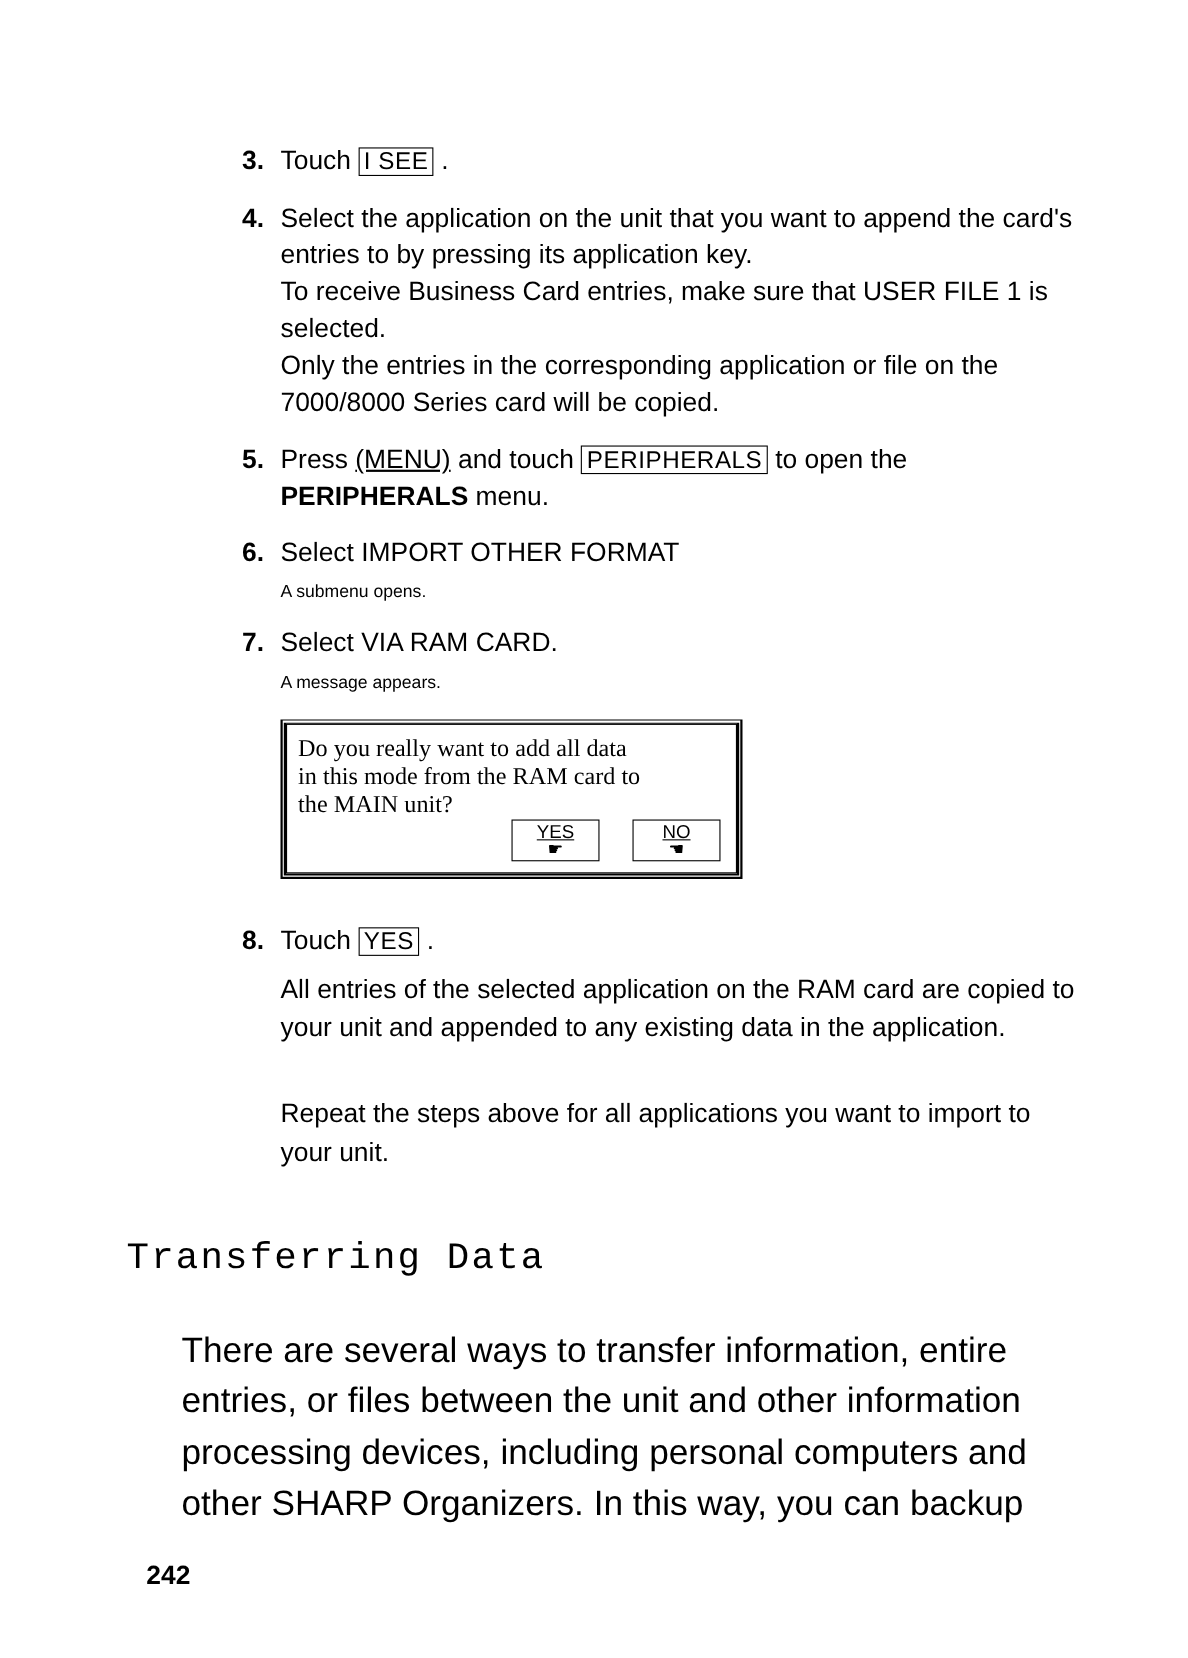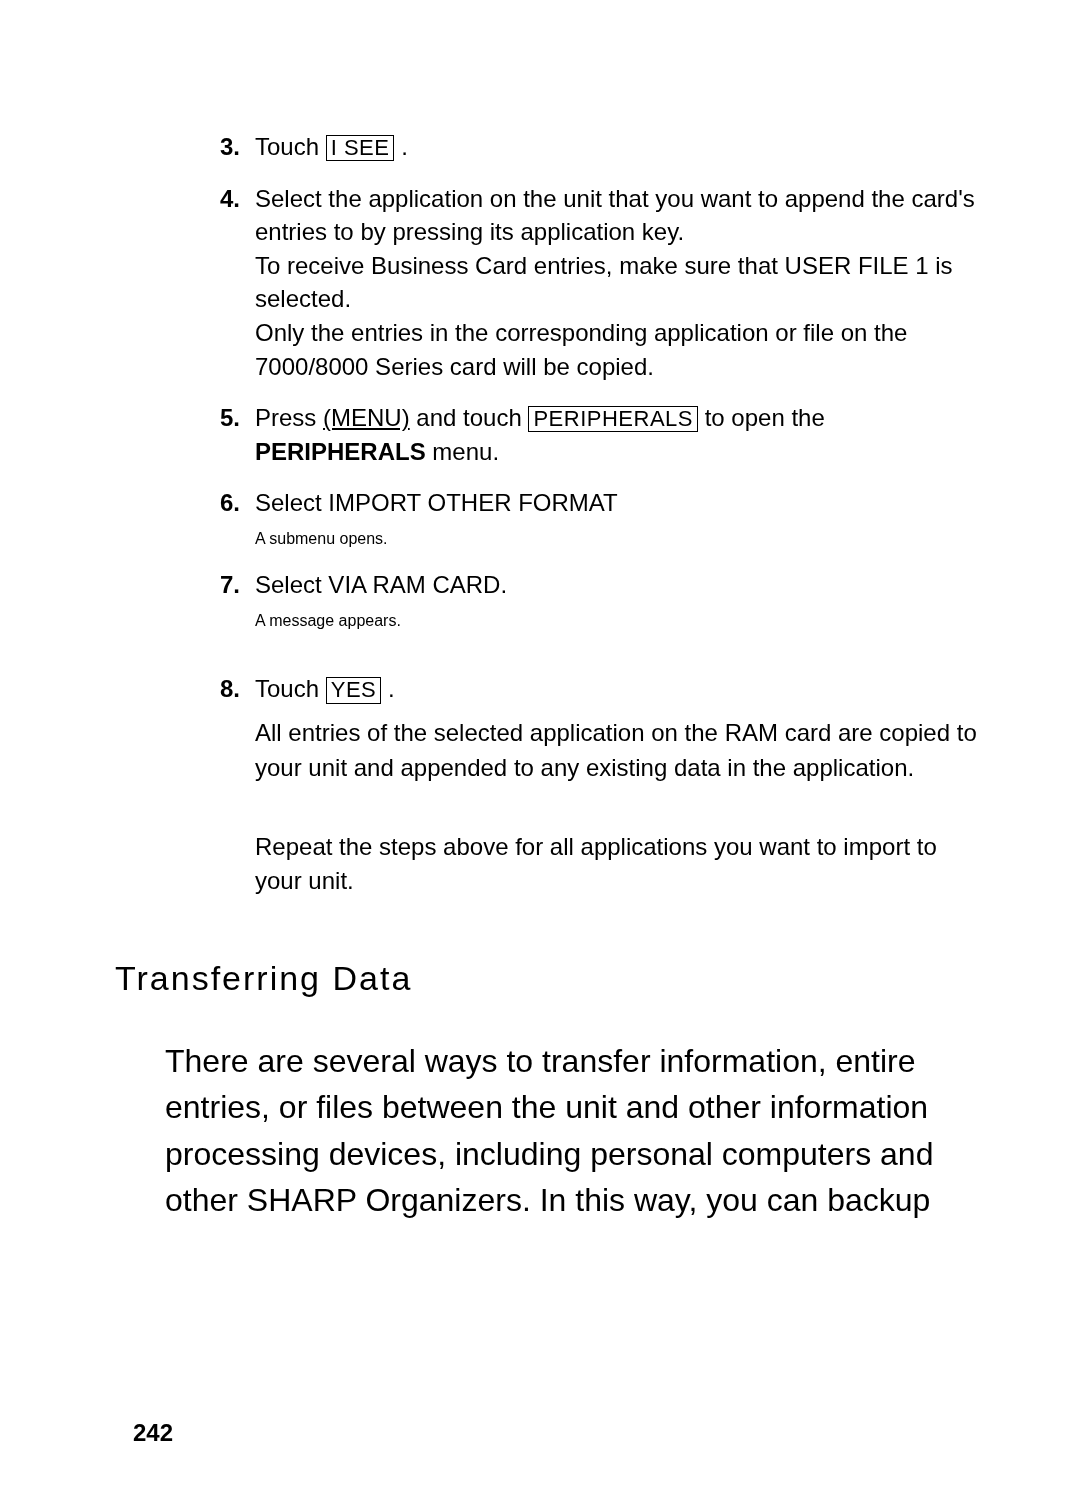--- a/index.html
+++ b/index.html
@@ -93,20 +93,21 @@
     font-size: 16px;
     line-height: 1.0;
     padding-bottom: 1px;
   }
   .section-title {
     font-size: 34px;
     letter-spacing: 2px;
     margin-top: 60px;
     margin-left: -50px;
     margin-bottom: 40px;
+    font-family: Liberation Mono, monospace;
   }
   .body-para {
     font-size: 32px;
     line-height: 1.45;
   }
   .indent-body-para {
     font-size: 24px;
     line-height: 1.45;
   }
   .page-num {
@@ -156,20 +157,39 @@
   </div>
 
   <div class="step spacer-top">
     <div class="num">7.</div>
     <div class="body">
       <div>Select VIA RAM CARD.</div>
       <div class="submenu-line">A message appears.</div>
     </div>
   </div>
 
+  <div class="dialog">
+    <div class="dialog-inner">
+      <div class="dialog-text">
+        <div>Do you really want to add all data</div>
+        <div>in this mode from the RAM card to</div>
+        <div>the MAIN unit?</div>
+      </div>
+      <div class="dialog-buttons">
+        <div class="dlg-btn">
+          <span class="lbl">YES</span>
+          <span class="hand">☛</span>
+        </div>
+        <div class="dlg-btn">
+          <span class="lbl">NO</span>
+          <span class="hand">☚</span>
+        </div>
+      </div>
+    </div>
+  </div>
 
   <div class="step" style="margin-top:40px">
     <div class="num">8.</div>
     <div class="body">
       <div>
         <span>Touch </span><span class="boxed">YES</span><span> .</span>
       </div>
       <div class="indent-body-para" style="margin-top:10px">All entries of the selected application on the RAM card are copied to your unit and appended to any existing data in the application.</div>
       <div class="indent-body-para" style="margin-top:44px">Repeat the steps above for all applications you want to import to your unit.</div>
     </div>

